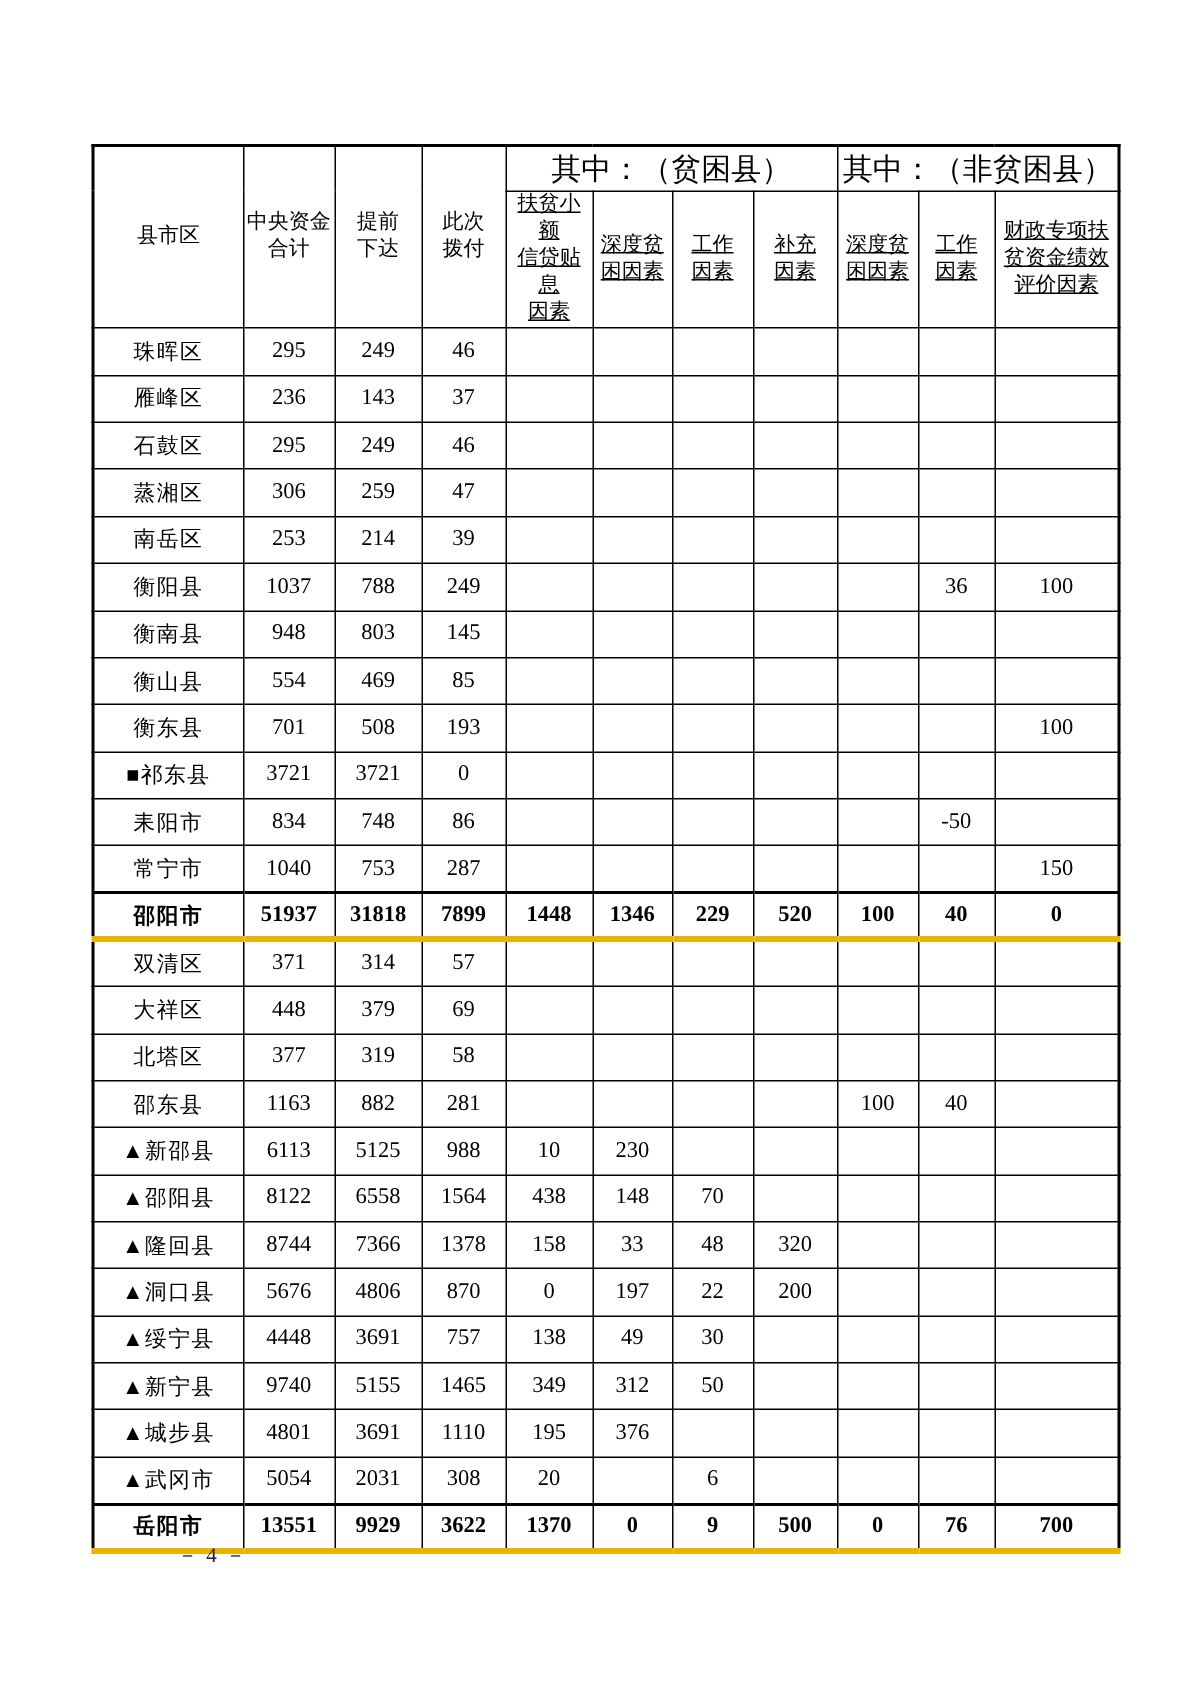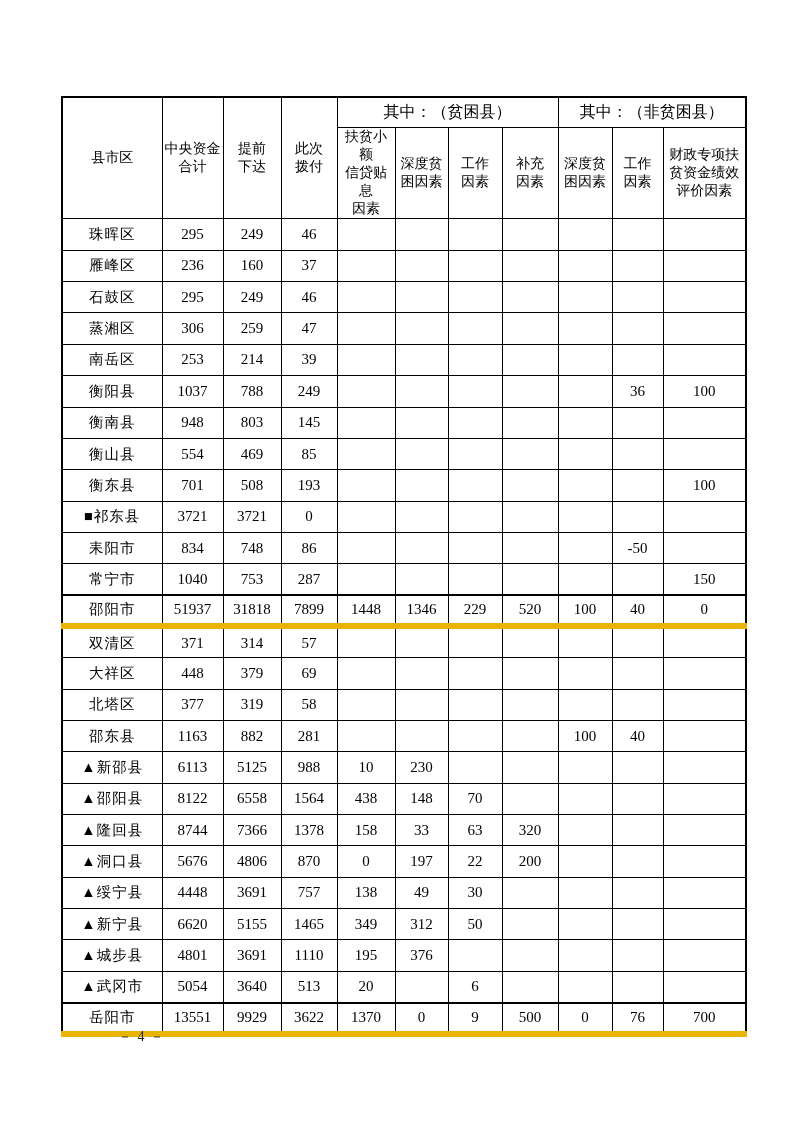--- a/index.html
+++ b/index.html
@@ -27,43 +27,43 @@
   table.alloc th, table.alloc td {
     border: 1px solid #000;
     text-align: center;
     vertical-align: middle;
     padding: 0 1px;
     font-weight: normal;
     overflow: hidden;
   }
   
   tr.group-row { height: 30px; }
-  tr.colhead-row { height: 66px; }
+  tr.colhead-row { height: 66px; text-decoration: underline; }
   th.gh {
     text-align: left;
-    font-size: 16px;
+    font-size: 20px;
     padding-left: 3px;
     font-weight: bold;
     letter-spacing: 0px;
     white-space: nowrap;
   }
   th.ch {
     font-size: 14px;
     line-height: 1.3;
     white-space: pre-line;
     font-weight: bold;
   }
   
   tbody tr { height: 31.35px; }
   td.name-cell { font-size: 14.5px; letter-spacing: 1px; }
   td.val-cell  { font-size: 15px; }
   tr.summary-row td {
-    font-weight: normal;
+    font-weight: bold;
     border-top: 2px solid #000;
-    border-bottom: 6px solid #eab308;
+    border-bottom: 4px solid #eab308;
   }
   .page-num {
     position: absolute;
     left: 118px; top: 1028px;
     font-size: 14px;
     color: #222;
     letter-spacing: 1px;
     white-space: nowrap;
   }
 </style>
@@ -127,21 +127,21 @@
           <td class="val-cell"></td>
           <td class="val-cell"></td>
           <td class="val-cell"></td>
           <td class="val-cell"></td>
           <td class="val-cell"></td>
           <td class="val-cell"></td>
         </tr>
         <tr class="data-row">
           <td class="name-cell">雁峰区</td>
           <td class="val-cell">236</td>
-          <td class="val-cell">160</td>
+          <td class="val-cell">143</td>
           <td class="val-cell">37</td>
           <td class="val-cell"></td>
           <td class="val-cell"></td>
           <td class="val-cell"></td>
           <td class="val-cell"></td>
           <td class="val-cell"></td>
           <td class="val-cell"></td>
           <td class="val-cell"></td>
         </tr>
         <tr class="data-row">
@@ -365,21 +365,21 @@
           <td class="val-cell"></td>
           <td class="val-cell"></td>
         </tr>
         <tr class="data-row">
           <td class="name-cell">▲隆回县</td>
           <td class="val-cell">8744</td>
           <td class="val-cell">7366</td>
           <td class="val-cell">1378</td>
           <td class="val-cell">158</td>
           <td class="val-cell">33</td>
-          <td class="val-cell">63</td>
+          <td class="val-cell">48</td>
           <td class="val-cell">320</td>
           <td class="val-cell"></td>
           <td class="val-cell"></td>
           <td class="val-cell"></td>
         </tr>
         <tr class="data-row">
           <td class="name-cell">▲洞口县</td>
           <td class="val-cell">5676</td>
           <td class="val-cell">4806</td>
           <td class="val-cell">870</td>
@@ -399,21 +399,21 @@
           <td class="val-cell">138</td>
           <td class="val-cell">49</td>
           <td class="val-cell">30</td>
           <td class="val-cell"></td>
           <td class="val-cell"></td>
           <td class="val-cell"></td>
           <td class="val-cell"></td>
         </tr>
         <tr class="data-row">
           <td class="name-cell">▲新宁县</td>
-          <td class="val-cell">6620</td>
+          <td class="val-cell">9740</td>
           <td class="val-cell">5155</td>
           <td class="val-cell">1465</td>
           <td class="val-cell">349</td>
           <td class="val-cell">312</td>
           <td class="val-cell">50</td>
           <td class="val-cell"></td>
           <td class="val-cell"></td>
           <td class="val-cell"></td>
           <td class="val-cell"></td>
         </tr>
@@ -426,22 +426,22 @@
           <td class="val-cell">376</td>
           <td class="val-cell"></td>
           <td class="val-cell"></td>
           <td class="val-cell"></td>
           <td class="val-cell"></td>
           <td class="val-cell"></td>
         </tr>
         <tr class="data-row">
           <td class="name-cell">▲武冈市</td>
           <td class="val-cell">5054</td>
-          <td class="val-cell">3640</td>
-          <td class="val-cell">513</td>
+          <td class="val-cell">2031</td>
+          <td class="val-cell">308</td>
           <td class="val-cell">20</td>
           <td class="val-cell"></td>
           <td class="val-cell">6</td>
           <td class="val-cell"></td>
           <td class="val-cell"></td>
           <td class="val-cell"></td>
           <td class="val-cell"></td>
         </tr>
         <tr class="summary-row">
           <td class="name-cell">岳阳市</td>

